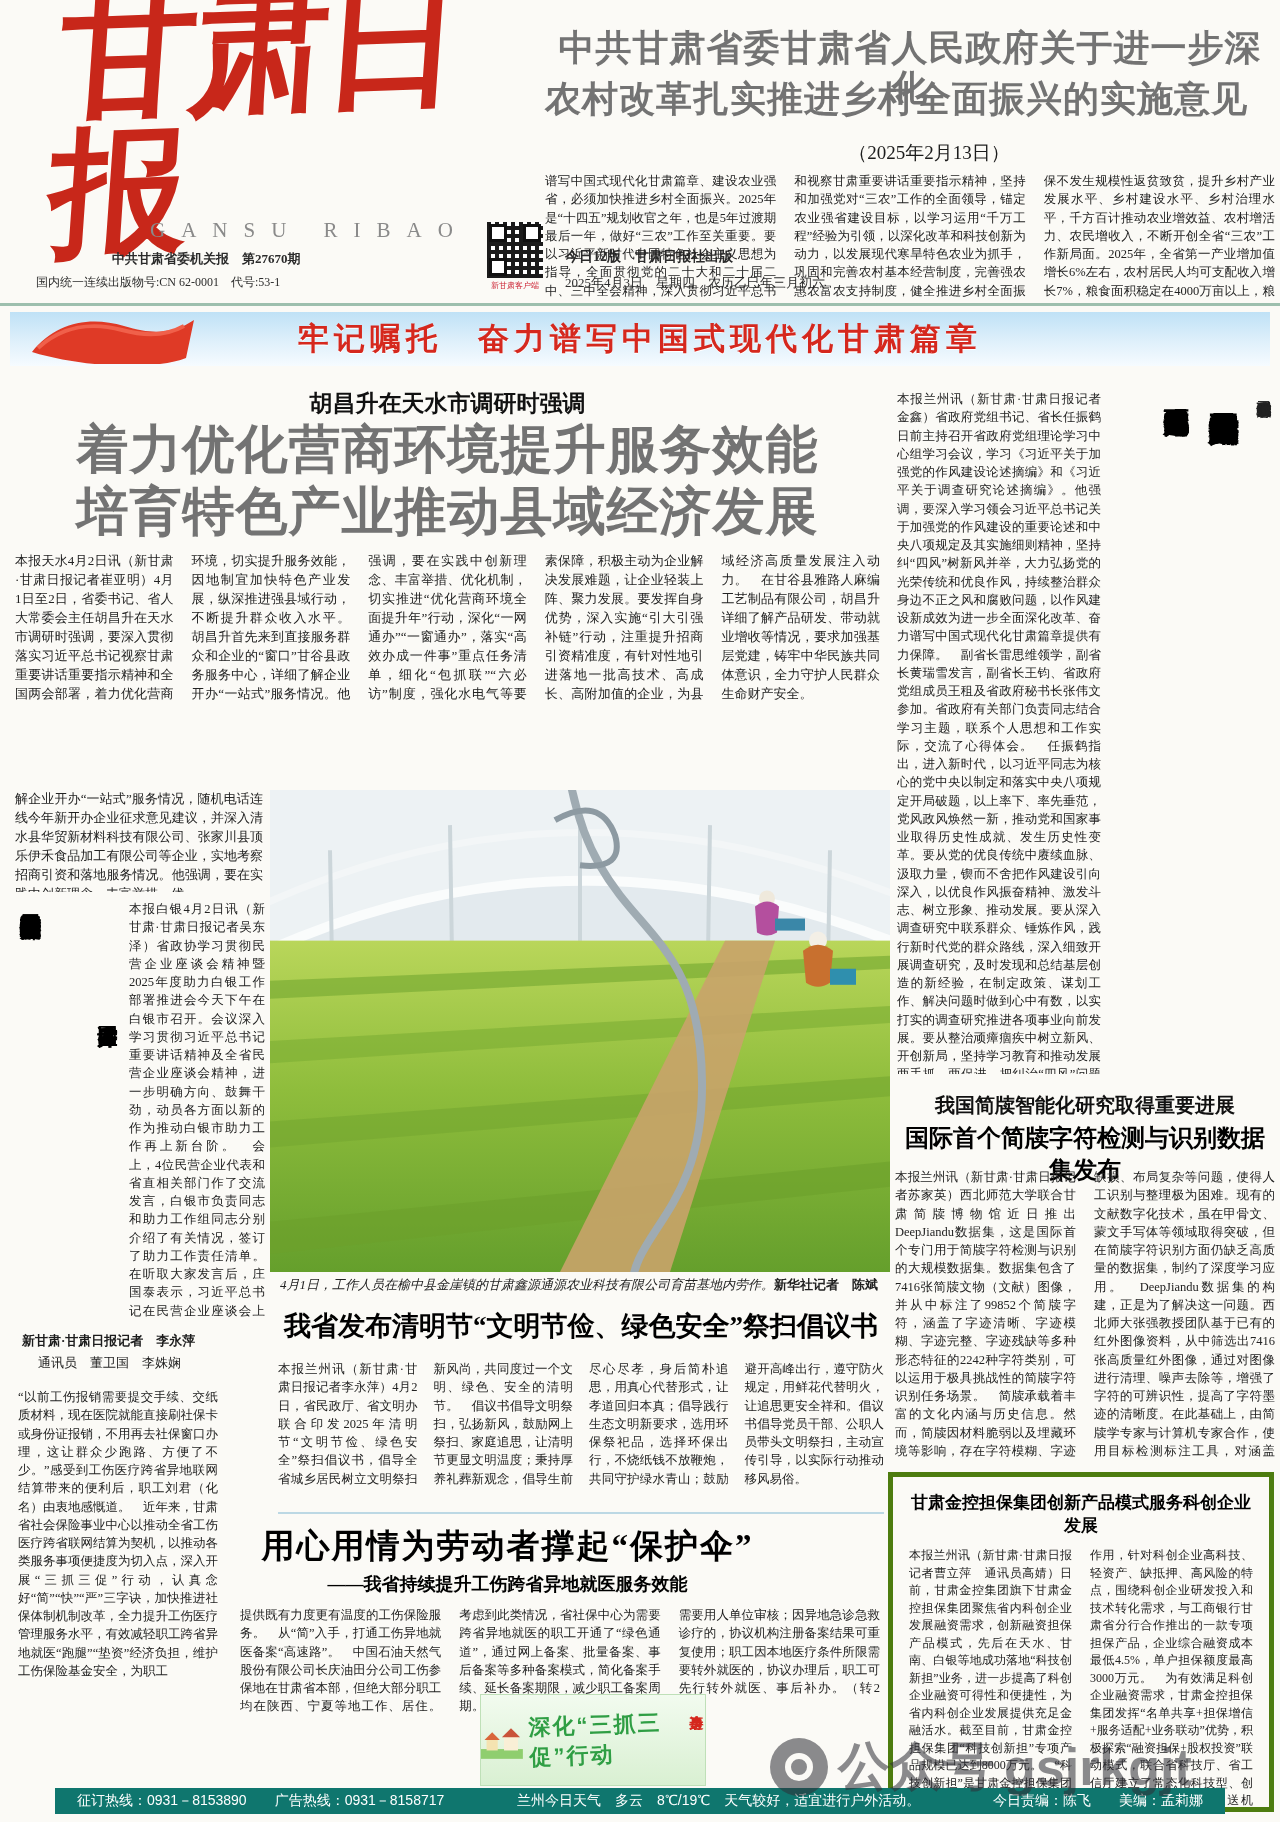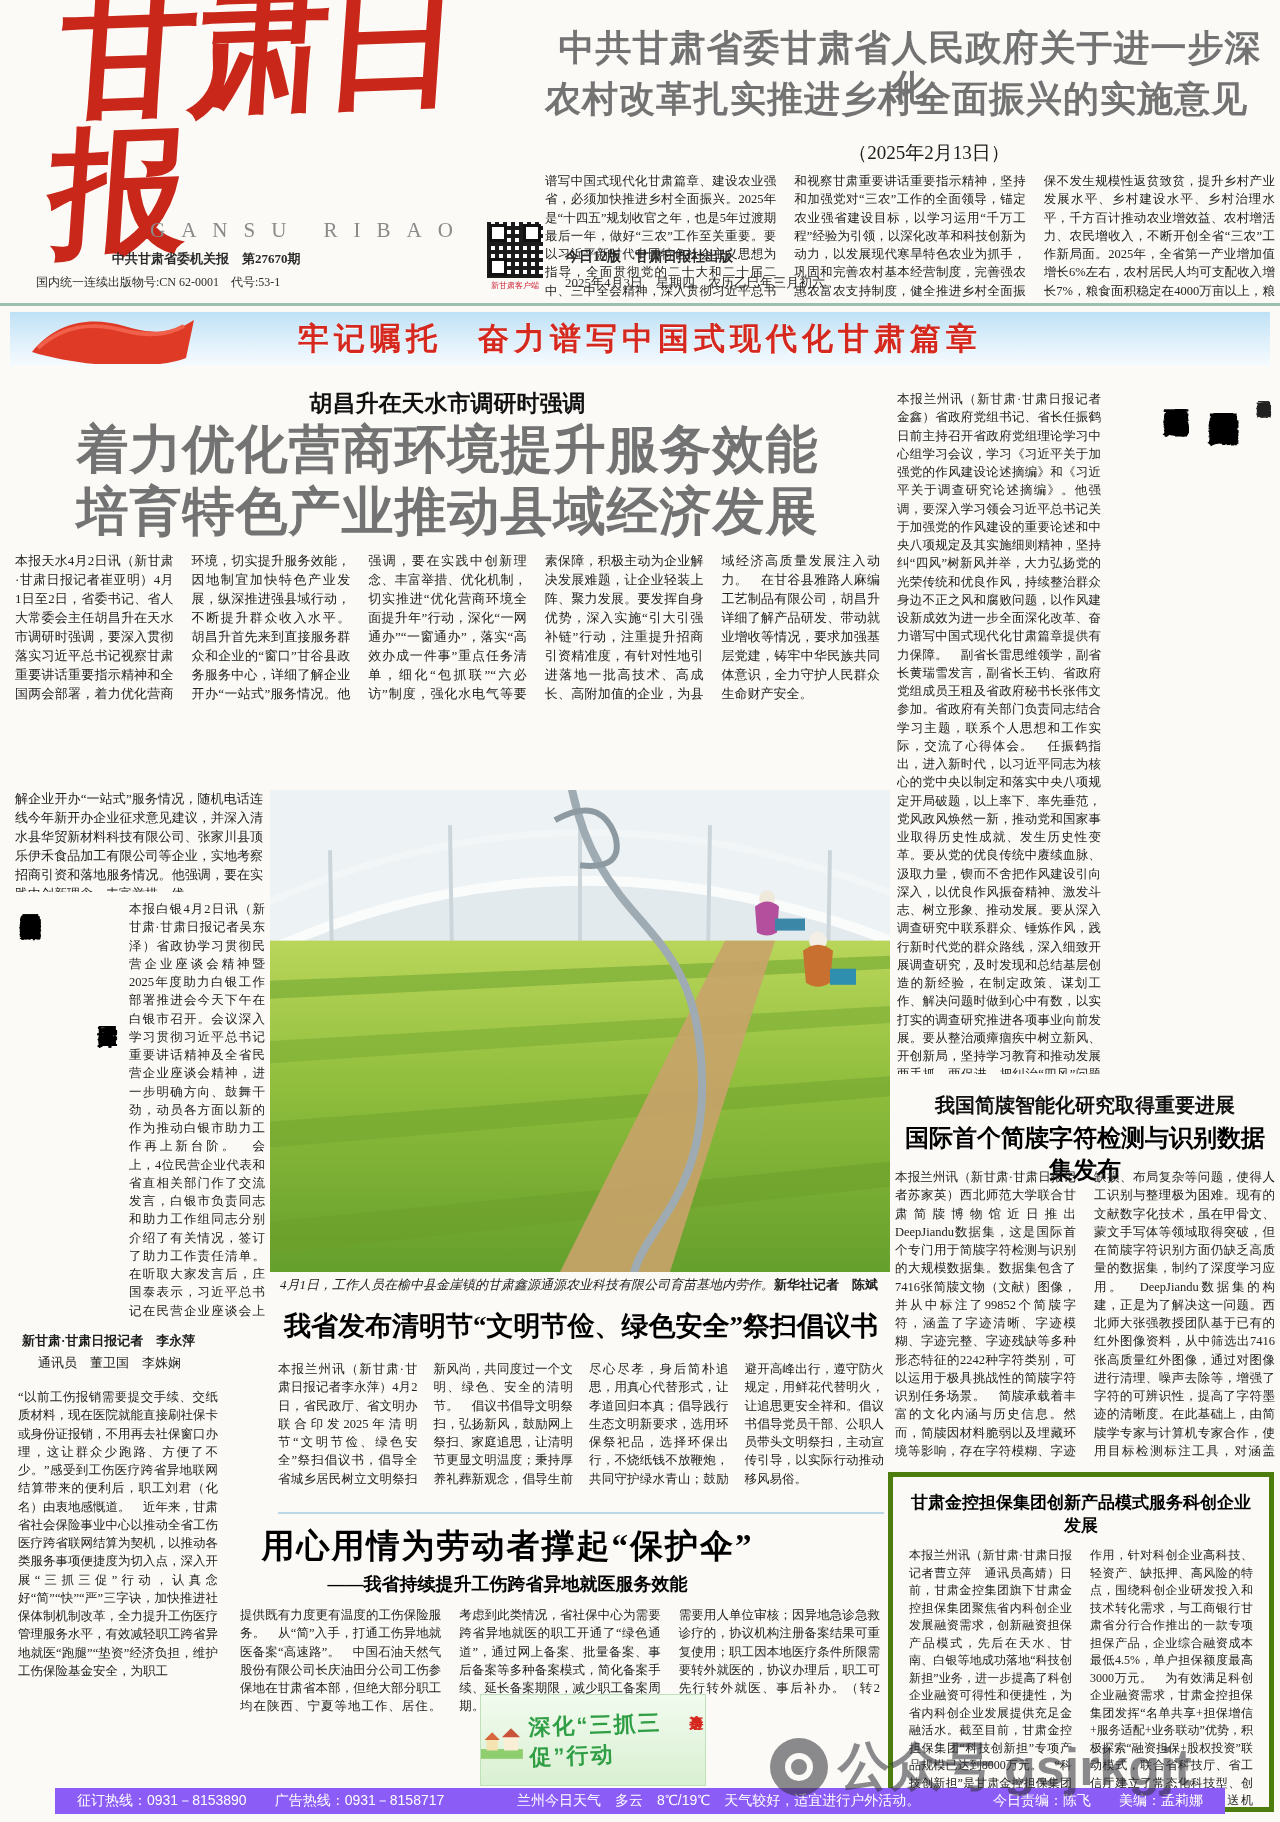--- a/index.html
+++ b/index.html
@@ -35,21 +35,21 @@
   .bodytxt{font-size:12.5px;line-height:1.46;color:#222;}
   .cols2{column-count:2;column-gap:18px;}
   .cols3{column-count:3;column-gap:18px;}
   .cols4{column-count:4;column-gap:16px;}
   .cols5{column-count:5;column-gap:18px;}
   
   .caption{font-size:13px;color:#222;display:flex;}
   
   .redbox{border:5px solid #4d7c0f;background:#fbfaf6;}
   
-  .bbar{background:#8b5cf6;color:#ffffff;display:flex;align-items:center;
+  .bbar{background:#0f766e;color:#ffffff;display:flex;align-items:center;
         font-family:"Liberation Sans",sans-serif;font-size:14px;
         justify-content:space-between;padding:0 22px;}
   
   .wm{display:flex;align-items:center;gap:10px;opacity:.55;color:#2f2f36;
       font-family:"Liberation Sans",sans-serif;font-weight:900;}
   .wm .cam{width:58px;height:58px;border-radius:50%;background:#2f2f36;position:relative;}
   .wm .cam:after{content:"";position:absolute;left:15px;top:15px;width:28px;height:28px;
       border-radius:50%;border:6px solid #fbfaf6;box-sizing:border-box;}
   .cartoon{background:linear-gradient(180deg,#f2fbef 0%,#d9f0d2 100%);
            border:1px solid #bfe0b8;display:flex;align-items:center;justify-content:center;}

